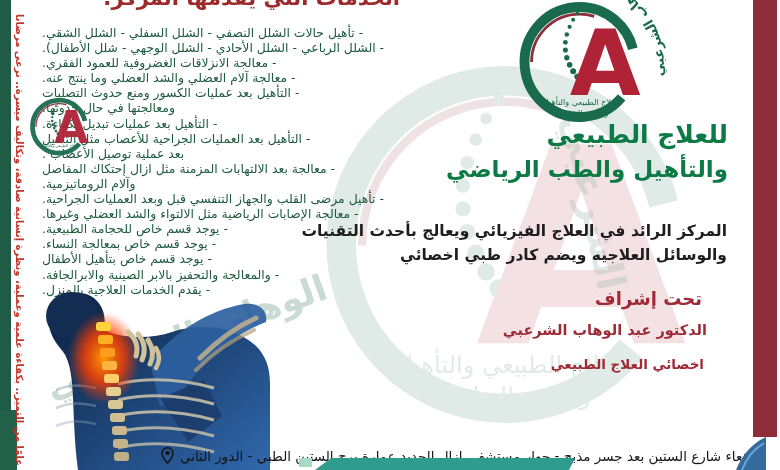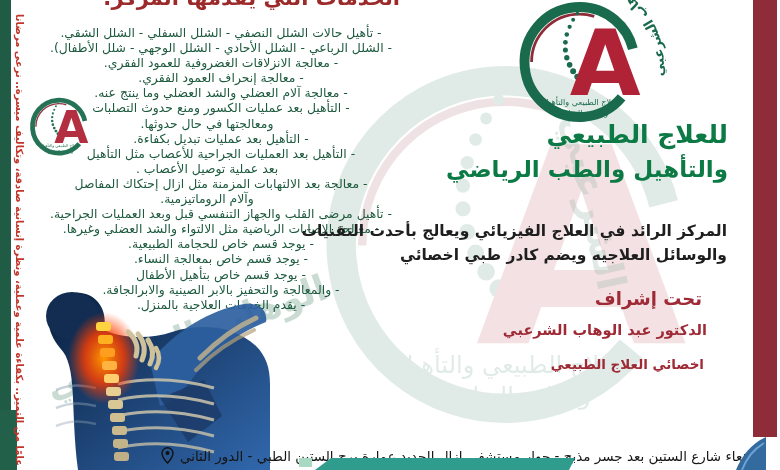--- a/index.html
+++ b/index.html
@@ -6,21 +6,21 @@
   .page{position:relative;width:780px;height:470px;background:#ffffff;overflow:hidden;
         font-family:"DejaVu Sans",sans-serif;margin:0 auto;}
   
   .left-strip{position:absolute;left:0;top:0;width:11px;height:470px;background:#1f5b45;}
   .left-strip-foot{position:absolute;left:0;top:410px;width:17px;height:60px;background:#23604a;}
   .rail-text{position:absolute;left:14px;top:14px;height:430px;writing-mode:vertical-rl;
              color:#c1352a;font-size:10px;font-weight:bold;letter-spacing:.3px;white-space:nowrap;}
   
   .services-heading{position:absolute;top:-14px;left:42px;width:358px;direction:rtl;text-align:right;
                     color:#9c2a2a;font-weight:bold;font-size:21px;white-space:nowrap;}
-  .services{position:absolute;top:25px;left:42px;width:358px;direction:rtl;text-align:center;
+  .services{position:absolute;top:25px;left:42px;width:358px;direction:rtl;text-align:left;
             color:#1d5a3e;font-size:12.4px;line-height:15.1px;}
   .services .ln{white-space:nowrap;}
   .services .indent{padding-right:28px;}
   
   .rc{position:absolute;direction:rtl;text-align:right;white-space:nowrap;}
   .brand1{top:120px;right:52px;font-size:25px;font-weight:bold;color:#0c7a45;}
   .brand2{top:156px;right:52px;font-size:23px;font-weight:bold;color:#0c7a45;margin-left:16px;}
   .intro{top:219px;right:53px;color:#1e1e1e;font-weight:bold;font-size:15.5px;line-height:24px;}
   .sup-label{top:288px;right:78px;font-size:18px;font-weight:bold;color:#9e2a36;}
   .sup-doctor{top:322px;right:73px;font-size:14.5px;font-weight:bold;color:#9e2a36;}
@@ -85,21 +85,20 @@
 
   <div class="left-strip"></div>
   <div class="left-strip-foot"></div>
   <div class="rail-text">١٢ عامًا من التميز.. بكفاءة علمية وعملية، ونظرة إنسانية صادقة، وتكاليف ميسرة.. نرعى مرضانا.</div>
 
   <div class="services-heading">الخدمات التي يقدمها المركز:</div>
   <div class="services">
     <div class="ln">- تأهيل حالات الشلل النصفي - الشلل السفلي - الشلل الشقي.</div>
     <div class="ln">- الشلل الرباعي - الشلل الأحادي - الشلل الوجهي - شلل الأطفال).</div>
     <div class="ln">- معالجة الانزلاقات الغضروفية للعمود الفقري.</div>
-    <div class="ln">- معالجة إنحراف العمود الفقري.</div>
     <div class="ln">- معالجة آلام العضلي والشد العضلي وما ينتج عنه.</div>
     <div class="ln">- التأهيل بعد عمليات الكسور ومنع حدوث التصلبات</div>
     <div class="ln indent">ومعالجتها في حال حدوثها.</div>
     <div class="ln">- التأهيل بعد عمليات تبديل بكفاءة.</div>
     <div class="ln">- التأهيل بعد العمليات الجراحية للأعصاب مثل التأهيل</div>
     <div class="ln indent">بعد عملية توصيل الأعصاب .</div>
     <div class="ln">- معالجة بعد الالتهابات المزمنة مثل ازال إحتكاك المفاصل</div>
     <div class="ln indent">وآلام الروماتيزمية.</div>
     <div class="ln">- تأهيل مرضى القلب والجهاز التنفسي قبل وبعد العمليات الجراحية.</div>
     <div class="ln">- معالجة الإصابات الرياضية مثل الالتواء والشد العضلي وغيرها.</div>

